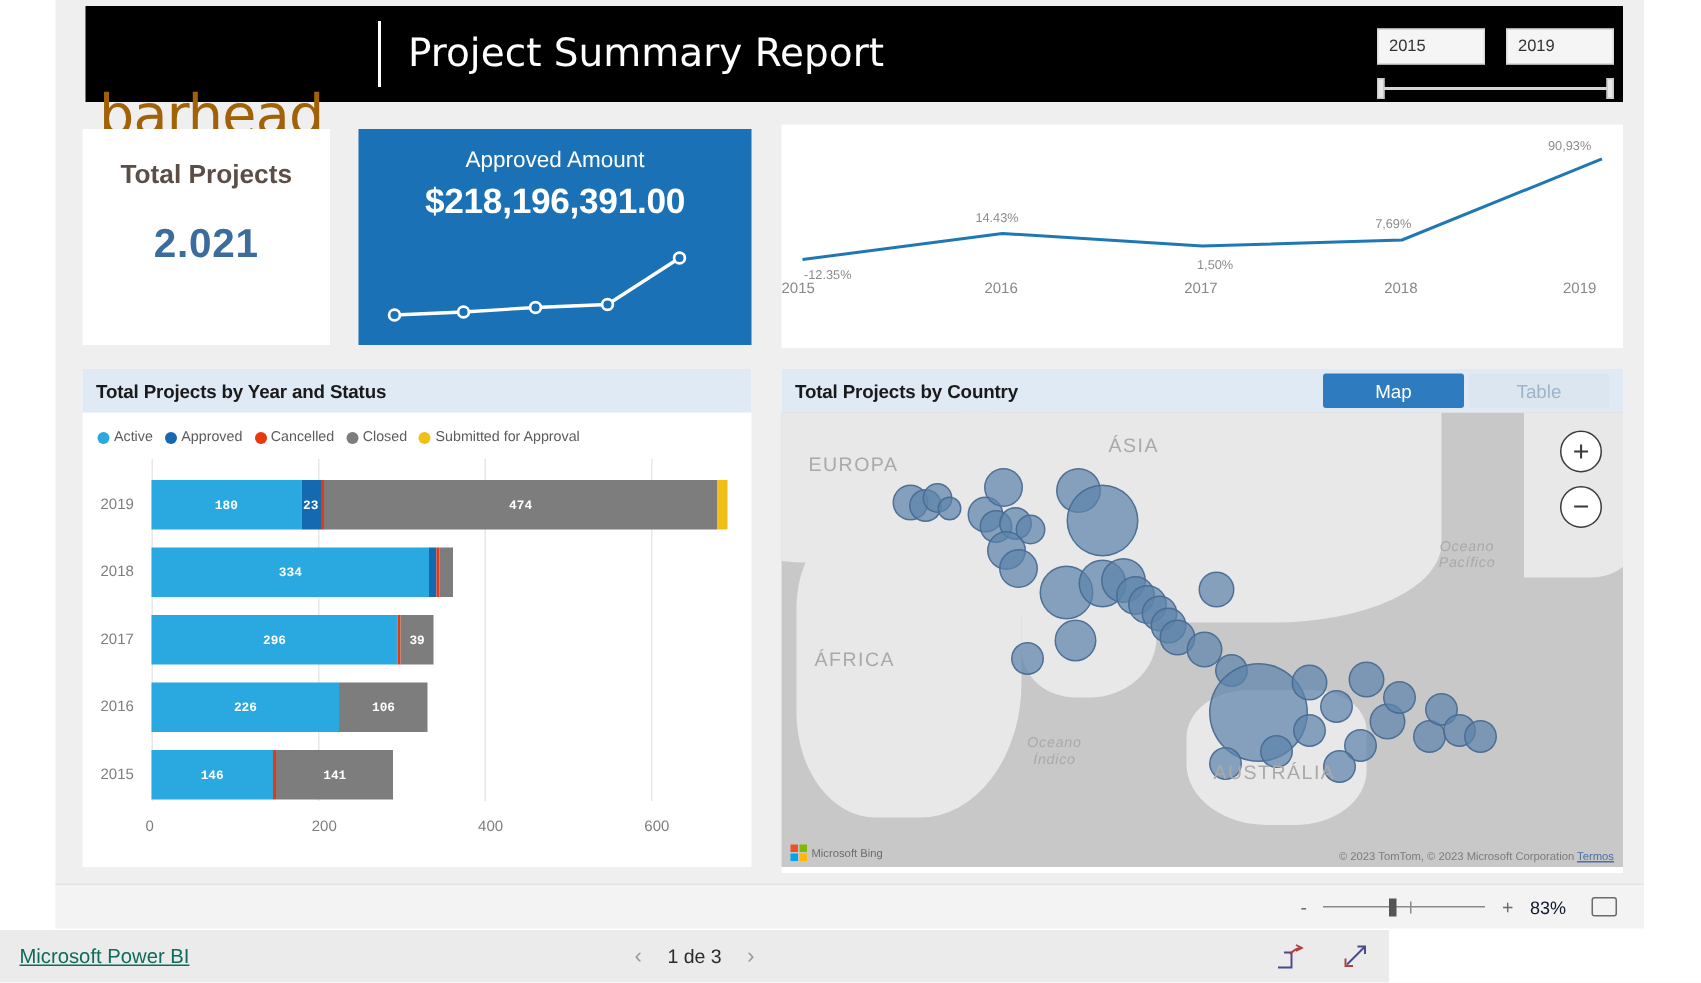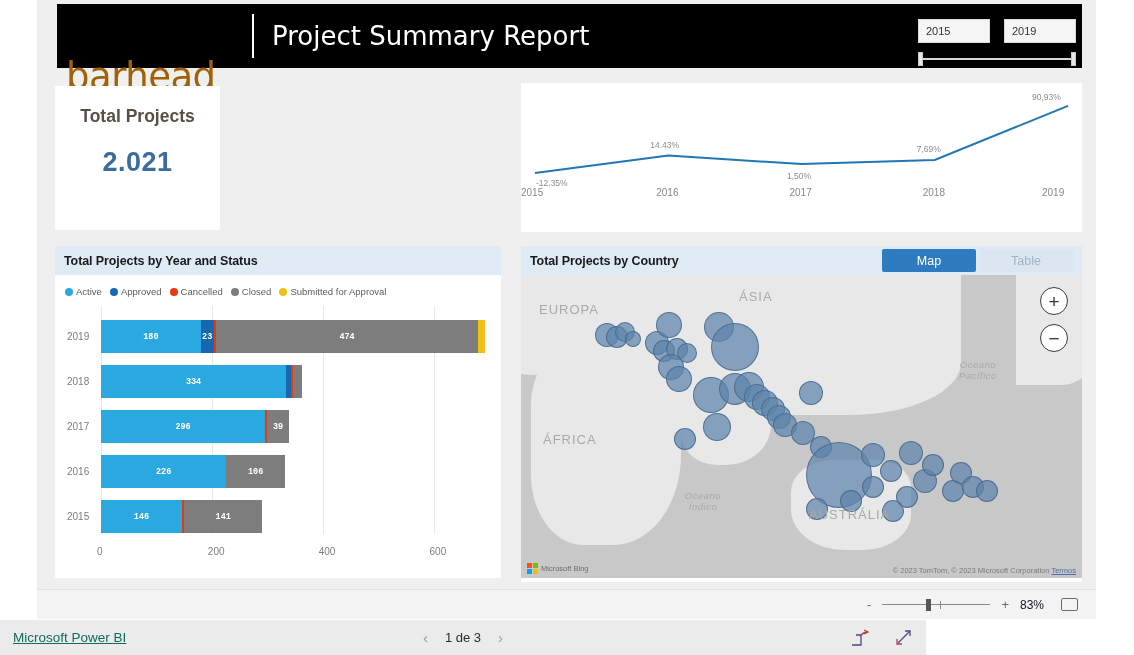--- a/index.html
+++ b/index.html
@@ -167,30 +167,44 @@
         <div class="slicer-handle right"></div>
       </div>
     </div>
   </div>
 
   <div class="panel" id="kpiTotal">
     <div class="t1">Total Projects</div>
     <div class="t2">2.021</div>
   </div>
 
+  <div class="panel" id="kpiAmt">
+    <div class="t1">Approved Amount</div>
+    <div class="t2">$218,196,391.00</div>
+    <svg width="262" height="70">
+      <polyline id="sparkPath" fill="none" stroke="#ffffff" stroke-width="2.2" points="24,50 70,48 118,45 166,43 214,12"></polyline>
+      <g id="sparkDots">
+          <circle cx="24" cy="50" r="3.6" fill="#1a71b5" stroke="#ffffff" stroke-width="1.8"></circle>
+          <circle cx="70" cy="48" r="3.6" fill="#1a71b5" stroke="#ffffff" stroke-width="1.8"></circle>
+          <circle cx="118" cy="45" r="3.6" fill="#1a71b5" stroke="#ffffff" stroke-width="1.8"></circle>
+          <circle cx="166" cy="43" r="3.6" fill="#1a71b5" stroke="#ffffff" stroke-width="1.8"></circle>
+          <circle cx="214" cy="12" r="3.6" fill="#1a71b5" stroke="#ffffff" stroke-width="1.8"></circle>
+        </g>
+    </svg>
+  </div>
 
   <div class="panel" id="yoy">
     <div class="plot">
       <svg width="561" height="120">
         <polyline id="yoyPath" fill="none" stroke="#1f77b4" stroke-width="2" points="14,90.0275 147.25,72.62049999999999 280.5,81.025 413.75,77.0015 547,22.8955"></polyline>
       </svg>
       <div id="yoyLabels">
           <div class="dpt-lbl" style="left: 15px; top: 95.0275px;">-12.35%</div>
           <div class="dpt-lbl" style="left: 129.25px; top: 56.6205px;">14.43%</div>
-          <div class="dpt-lbl" style="left: 266px; top: 88.025px;">1,50%</div>
+          <div class="dpt-lbl" style="left: 277px; top: 88.025px;">1,50%</div>
           <div class="dpt-lbl" style="left: 395.75px; top: 61.0015px;">7,69%</div>
           <div class="dpt-lbl" style="left: 511px; top: 8.8955px;">90,93%</div>
         </div>
       <div id="yoyTicks">
           <div class="axis-lbl" style="left: 0px; top: 104px;">2015</div>
           <div class="axis-lbl" style="left: 135.25px; top: 104px;">2016</div>
           <div class="axis-lbl" style="left: 268.5px; top: 104px;">2017</div>
           <div class="axis-lbl" style="left: 401.75px; top: 104px;">2018</div>
           <div class="axis-lbl" style="left: 521px; top: 104px;">2019</div>
         </div>

